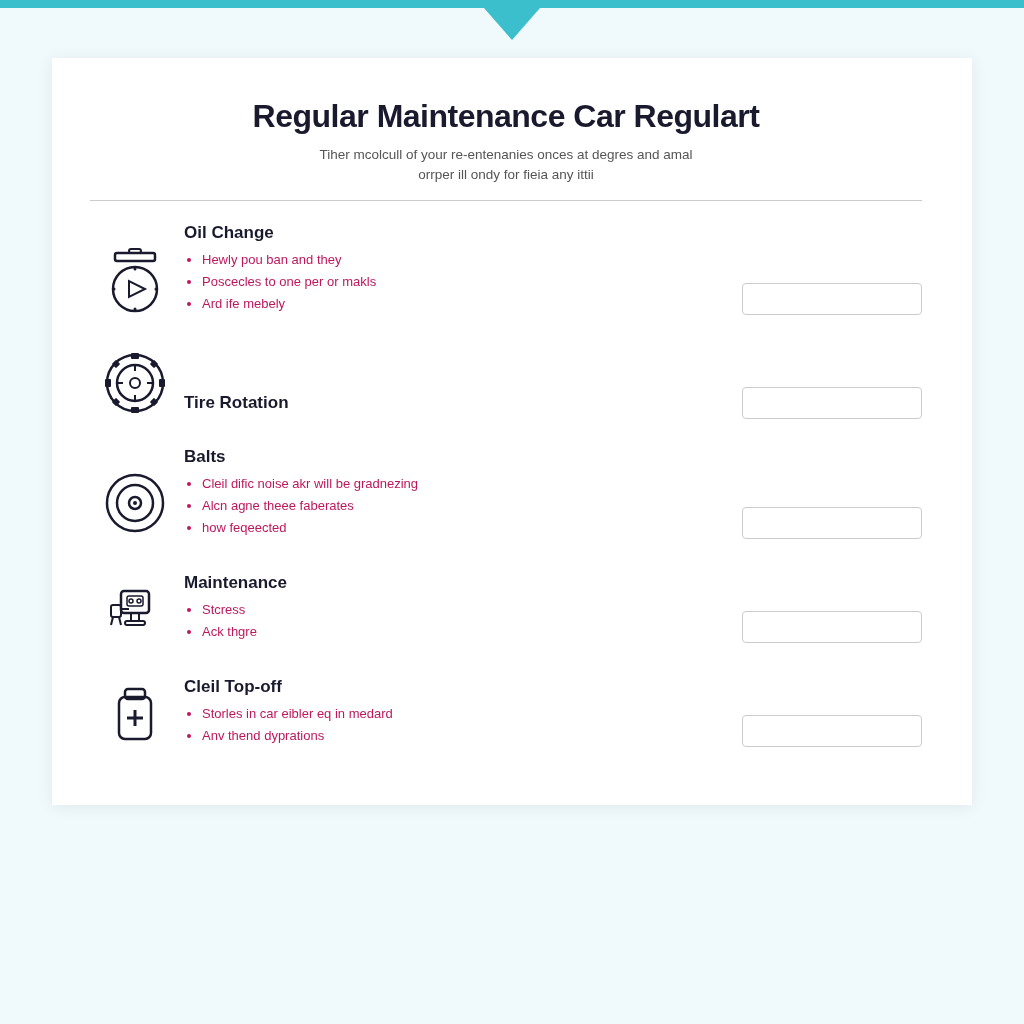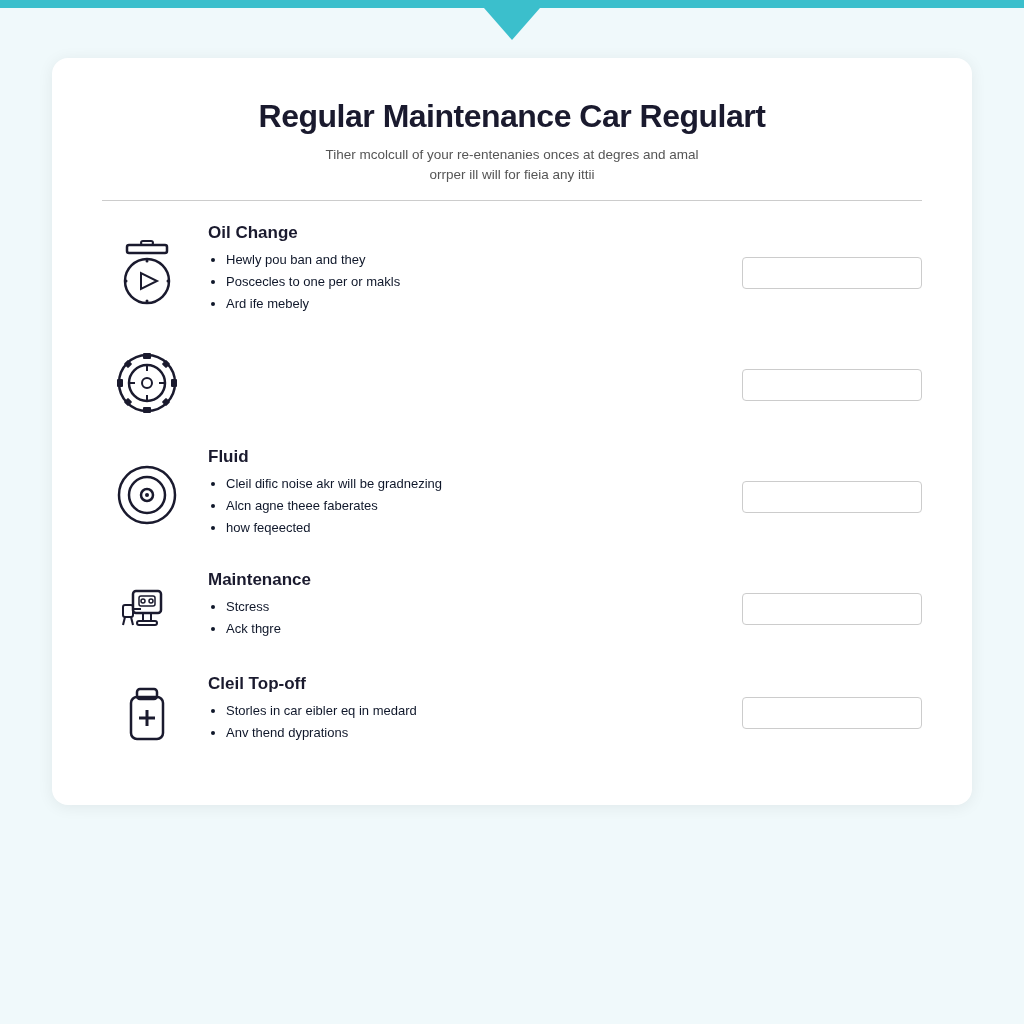--- a/index.html
+++ b/index.html
@@ -42,24 +42,24 @@
       border-top: 32px solid #3bbfcc;
       position: absolute;
       top: 8px;
       left: 50%;
       transform: translateX(-50%);
     }
 
     
     .card {
       background: #fff;
-      border-radius: 16px;
+      border-radius: 0;
       width: 920px;
       margin-top: 50px;
-      padding: 40px 50px 30px 50px;
+      padding: 40px 50px 30px 38px;
       box-shadow: 0 2px 16px rgba(0,0,0,0.07);
     }
 
     .card-title {
       font-size: 32px;
       font-weight: 900;
       color: #1a1a2e;
       text-align: center;
       margin-bottom: 10px;
       letter-spacing: -0.5px;
@@ -76,23 +76,23 @@
     .divider {
       width: 100%;
       height: 1px;
       background: #ccc;
       margin: 14px 0 22px 0;
     }
 
     
     .service-row {
       display: flex;
-      align-items: center;
+      align-items: flex-end;
       margin-bottom: 28px;
-      gap: 16px;
+      gap: 4px;
     }
 
     .icon-area {
       width: 90px;
       min-width: 90px;
       display: flex;
       align-items: center;
       justify-content: center;
       padding-top: 4px;
     }
@@ -110,21 +110,21 @@
       font-size: 17px;
       font-weight: 800;
       color: #1a1a2e;
       margin-bottom: 6px;
     }
 
     .service-bullets {
       list-style: disc;
       padding-left: 18px;
       font-size: 13px;
-      color: #0f172a;
+      color: #be185d;
       line-height: 1.7;
     }
 
     .service-input-area {
       width: 180px;
       min-width: 180px;
       display: flex;
       align-items: center;
       padding-top: 8px;
     }
@@ -144,21 +144,21 @@
 <body>
 
 <div class="page-wrapper">
   <div class="top-bar"></div>
   <div class="triangle-pointer"></div>
 
   <div class="card">
     <h1 class="card-title">Regular Maintenance Car Regulart</h1>
     <p class="card-subtitle">
       <span>Tiher mcolcull of your re-entenanies onces at degres and amal</span><br>
-      <span>orrper ill will for fieia any ittii</span>
+      <span>orrper ill ondy for fieia any ittii</span>
     </p>
     <div class="divider"></div>
 
     <div class="service-row">
       <div class="icon-area">
         <svg viewBox="0 0 72 72" fill="none" xmlns="http://www.w3.org/2000/svg">
 
           <rect x="16" y="10" width="40" height="8" rx="2" stroke="#1a1a2e" stroke-width="2.5" fill="none"></rect>
           <circle cx="36" cy="46" r="22" stroke="#1a1a2e" stroke-width="2.5" fill="none"></circle>
 
@@ -202,37 +202,38 @@
 
           <line x1="36" y1="18" x2="36" y2="24" stroke="#1a1a2e" stroke-width="2"></line>
           <line x1="36" y1="48" x2="36" y2="54" stroke="#1a1a2e" stroke-width="2"></line>
           <line x1="18" y1="36" x2="24" y2="36" stroke="#1a1a2e" stroke-width="2"></line>
           <line x1="48" y1="36" x2="54" y2="36" stroke="#1a1a2e" stroke-width="2"></line>
 
           <circle cx="36" cy="36" r="5" stroke="#1a1a2e" stroke-width="2" fill="none"></circle>
         </svg>
       </div>
       <div class="service-content">
+        <div class="service-title">Tire Rotation</div>
       </div>
       <div class="service-input-area">
         <input class="service-input" type="text" value="" style="">
       </div>
     </div>
 
     <div class="service-row">
       <div class="icon-area">
         <svg viewBox="0 0 72 72" fill="none" xmlns="http://www.w3.org/2000/svg">
           <circle cx="36" cy="36" r="28" stroke="#1a1a2e" stroke-width="2.5" fill="none"></circle>
           <circle cx="36" cy="36" r="18" stroke="#1a1a2e" stroke-width="2.5" fill="none"></circle>
           <circle cx="36" cy="36" r="6" stroke="#1a1a2e" stroke-width="2.5" fill="none"></circle>
           <circle cx="36" cy="36" r="2" fill="#1a1a2e"></circle>
         </svg>
       </div>
       <div class="service-content">
-        <div class="service-title">Fluid</div>
+        <div class="service-title">Balts</div>
         <ul class="service-bullets">
           <li>Cleil dific noise akr will be gradnezing</li>
           <li>Alcn agne theee faberates</li>
           <li>how feqeected</li>
         </ul>
       </div>
       <div class="service-input-area">
         <input class="service-input" type="text" value="" style="">
       </div>
     </div>

